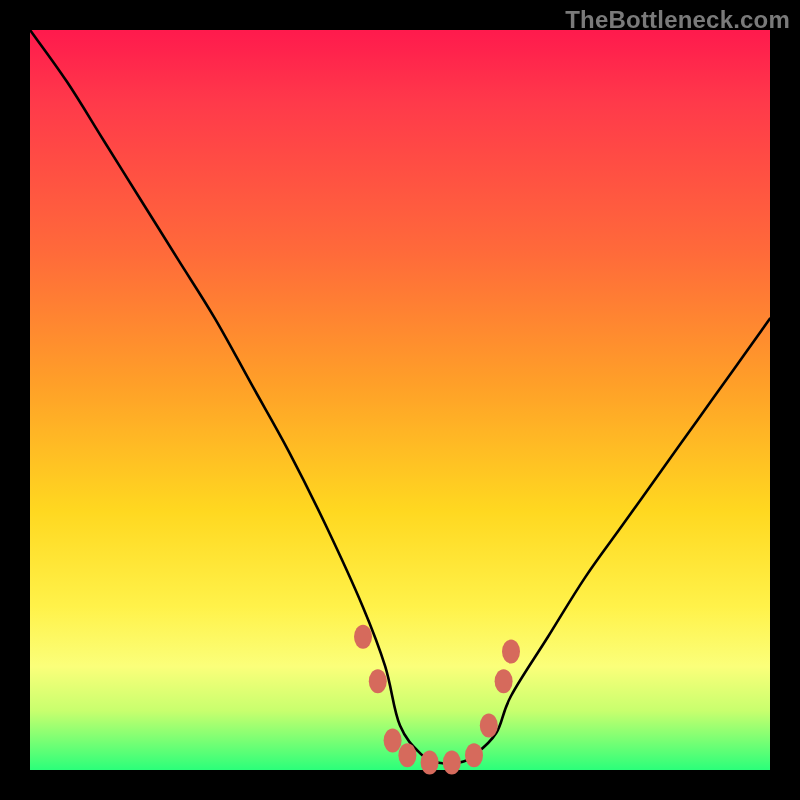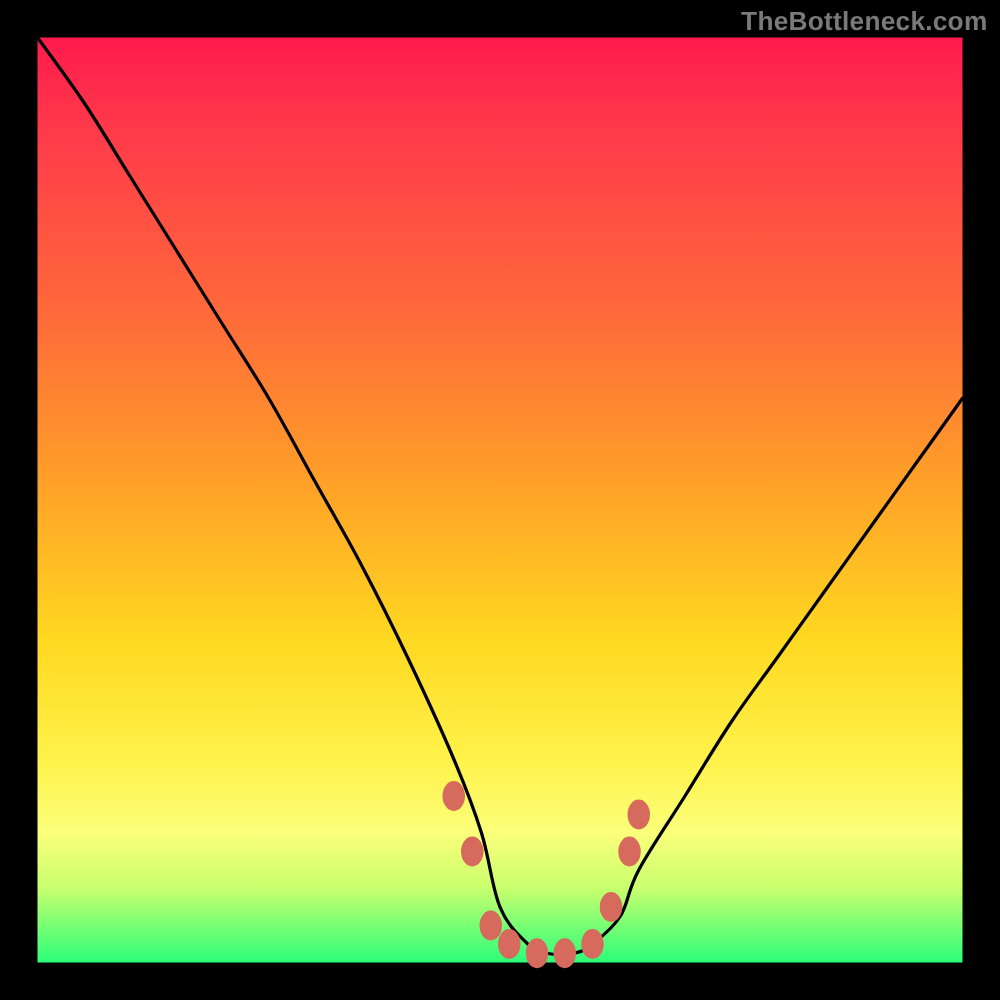--- a/index.html
+++ b/index.html
@@ -34,21 +34,21 @@
       #fbff7a 86%,
       #c8ff6e 92%,
       #2bff7a 100%
     );
   }
   .watermark {
     position: absolute;
     top: 6px;
     right: 10px;
     color: #7a7a7a;
-    font-size: 21px;
+    font-size: 24px;
     font-weight: 600;
     letter-spacing: 0.2px;
     user-select: none;
   }
   svg.curve {
     position: absolute;
     left: 0;
     top: 0;
     width: 740px;
     height: 740px;

